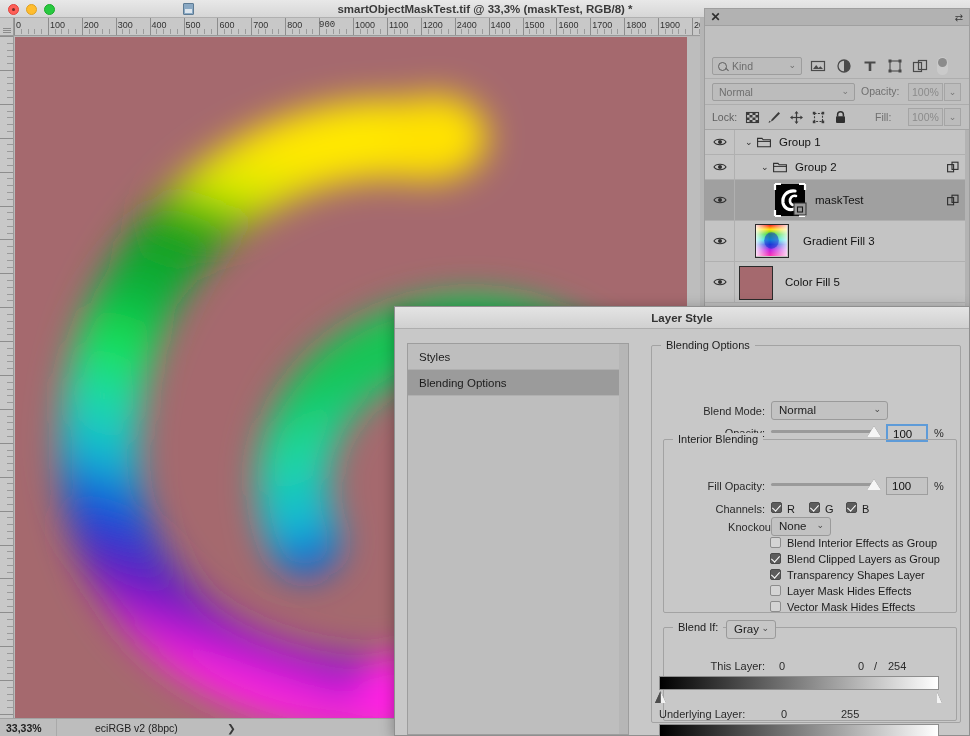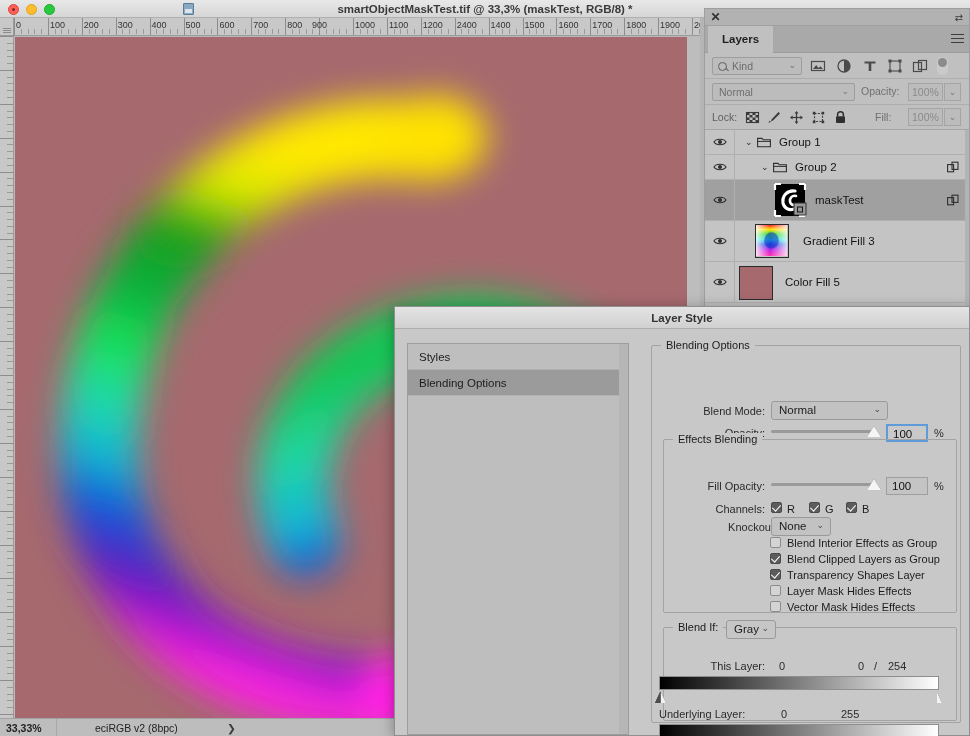--- a/index.html
+++ b/index.html
@@ -395,21 +395,21 @@
         <div class="rh-sub" style="left: 250.86px;"></div>
         <div class="rh-sub" style="left: 257.64px;"></div>
         <div class="rh-sub" style="left: 264.42px;"></div>
         <div class="rh-tick" style="left: 271.2px;"></div>
         <div class="rh-lbl" style="left: 271.2px;">800</div>
         <div class="rh-sub" style="left: 277.98px;"></div>
         <div class="rh-sub" style="left: 284.76px;"></div>
         <div class="rh-sub" style="left: 291.54px;"></div>
         <div class="rh-sub" style="left: 298.32px;"></div>
         <div class="rh-tick" style="left: 305.1px;"></div>
-        <div class="rh-lbl" style="left: 296px;">900</div>
+        <div class="rh-lbl" style="left: 303px; font-family: Liberation Mono, monospace;">900</div>
         <div class="rh-sub" style="left: 311.88px;"></div>
         <div class="rh-sub" style="left: 318.66px;"></div>
         <div class="rh-sub" style="left: 325.44px;"></div>
         <div class="rh-sub" style="left: 332.22px;"></div>
         <div class="rh-tick" style="left: 339px;"></div>
         <div class="rh-lbl" style="left: 339px;">1000</div>
         <div class="rh-sub" style="left: 345.78px;"></div>
         <div class="rh-sub" style="left: 352.56px;"></div>
         <div class="rh-sub" style="left: 359.34px;"></div>
         <div class="rh-sub" style="left: 366.12px;"></div>
@@ -630,24 +630,20 @@
         <div id="hscroll-thumb"></div>
       </div>
     </div>
   </div>
 
   <div id="layers-panel">
     <div id="lp-titlebar">
       <div id="lp-close">✕</div>
       <div id="lp-collapse">⇄</div>
     </div>
-    <div id="lp-tabstrip">
-      <div id="lp-tab">Layers</div>
-      <div id="lp-menu"></div>
-    </div>
 
     <div id="lp-filter">
       <div id="kind-select">
         <div id="kind-search-icon"></div>
         <div id="kind-label">Kind</div>
         <div id="kind-chev">⌄</div>
       </div>
       <svg class="filt-icon fi-image" viewBox="0 0 16 16">
         <rect x="1.5" y="3.5" width="13" height="9" fill="none" stroke="#4a4a4a" stroke-width="1.2"></rect>
         <path d="M3 11 L6.2 7 L8.6 10 L10.4 8.2 L13 11 Z" fill="#4a4a4a"></path>
@@ -862,21 +858,21 @@
         </div>
         <div class="fld-label" style="left:50px; top:98px; width:72px;">Opacity:</div>
         <div class="slider-track" style="left:128px; top:101px; width:104px;"></div>
         <div class="slider-knob" style="left:224px; top:97px;"></div>
         <div class="num-box focused" style="left:243px; top:95px; width:42px; height:18px;">
           <div class="nv">100</div>
         </div>
         <div class="pct" style="left:291px; top:98px;">%</div>
 
         <div class="group-box" style="left:20px; top:110px; width:294px; height:174px;">
-          <div class="group-title">Effects Blending</div>
+          <div class="group-title">Interior Blending</div>
         </div>
         <div class="fld-label" style="left:40px; top:151px; width:82px;">Fill Opacity:</div>
         <div class="slider-track" style="left:128px; top:154px; width:104px;"></div>
         <div class="slider-knob" style="left:224px; top:150px;"></div>
         <div class="num-box" style="left:243px; top:148px; width:42px; height:18px;">
           <div class="nv">100</div>
         </div>
         <div class="pct" style="left:291px; top:151px;">%</div>
 
         <div class="fld-label" style="left:50px; top:174px; width:72px;">Channels:</div>

